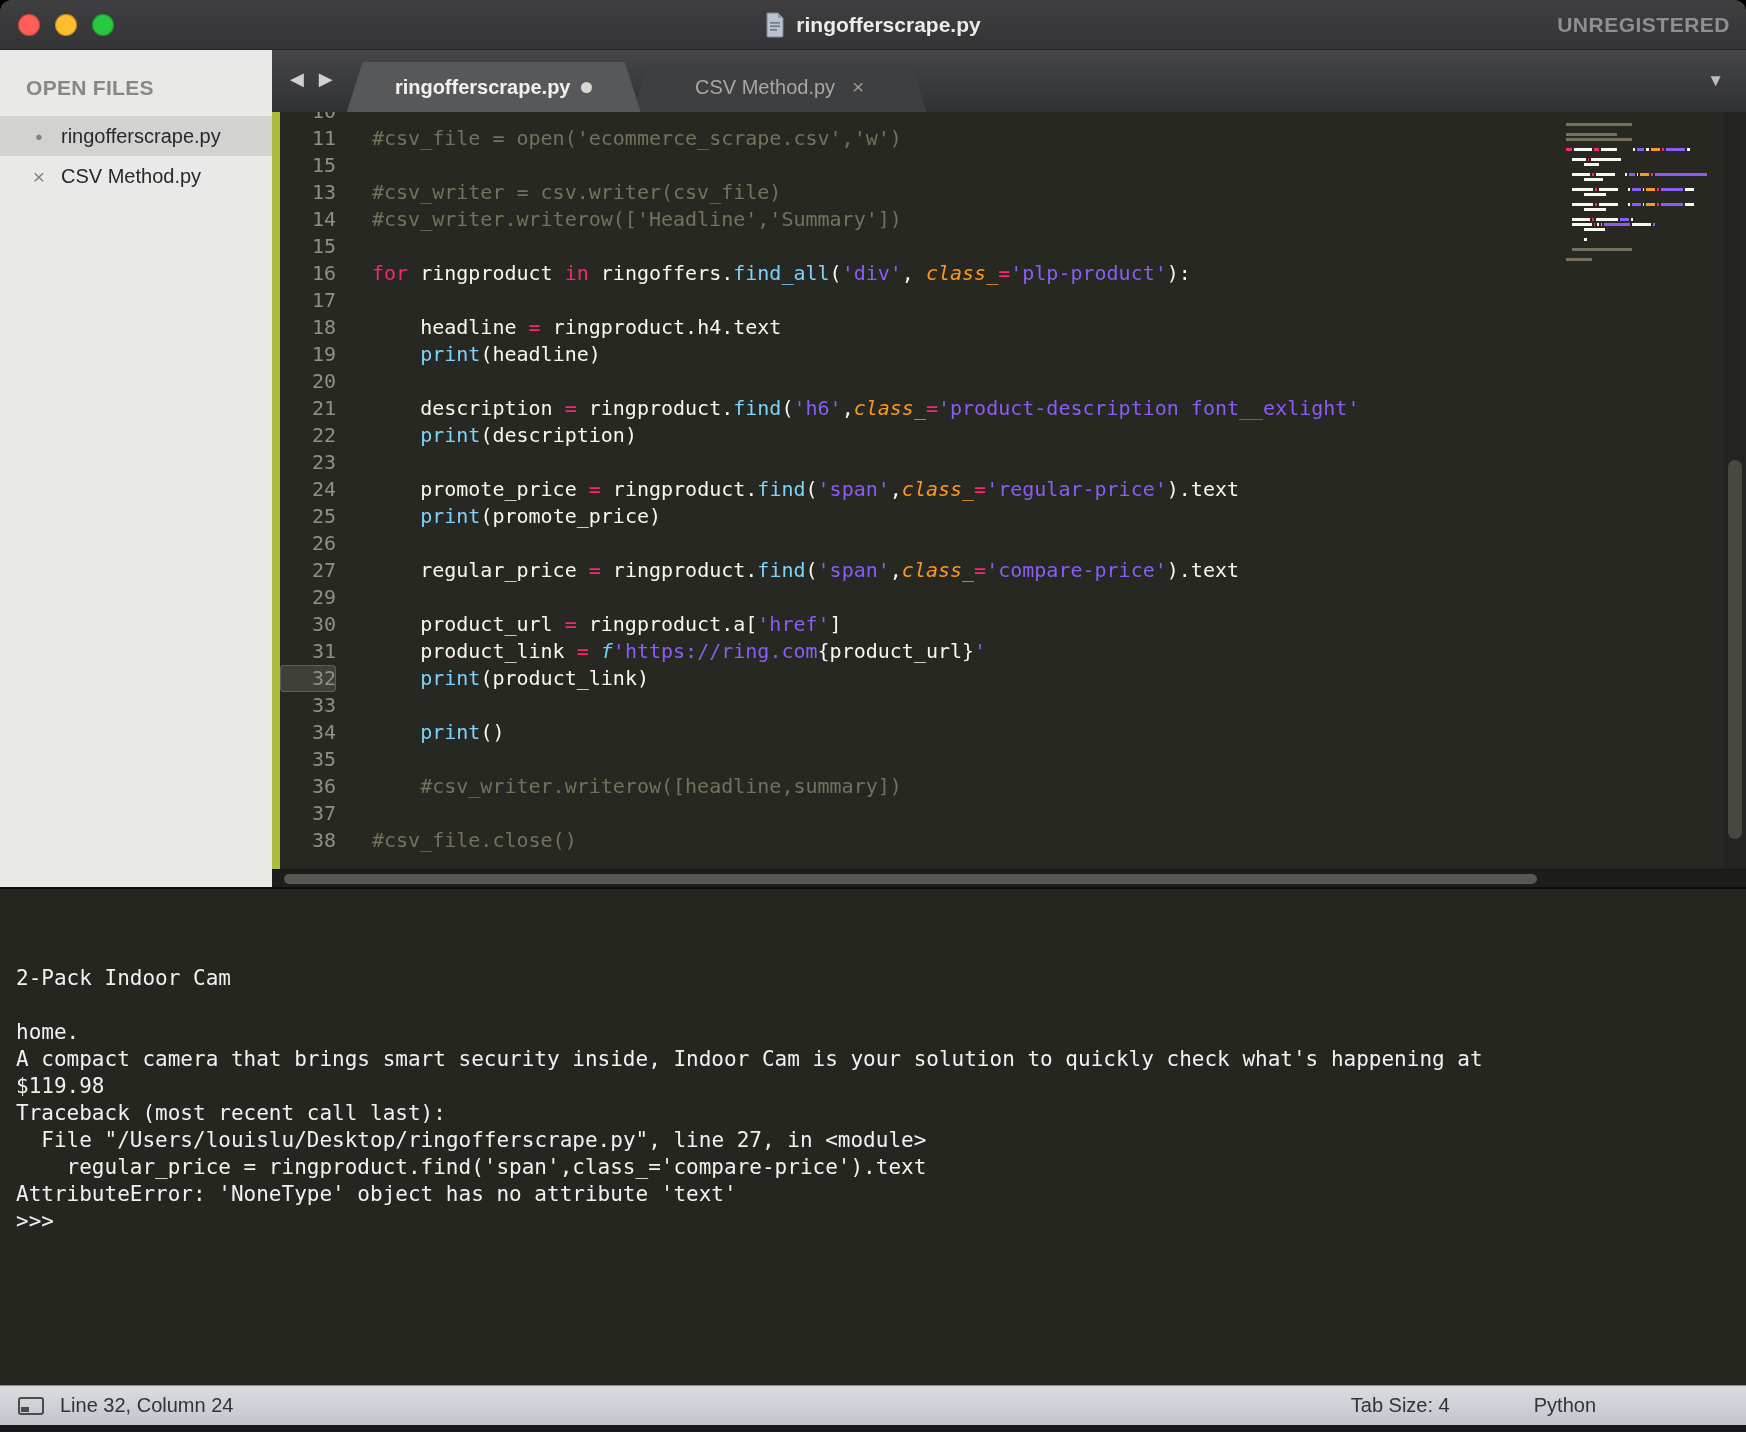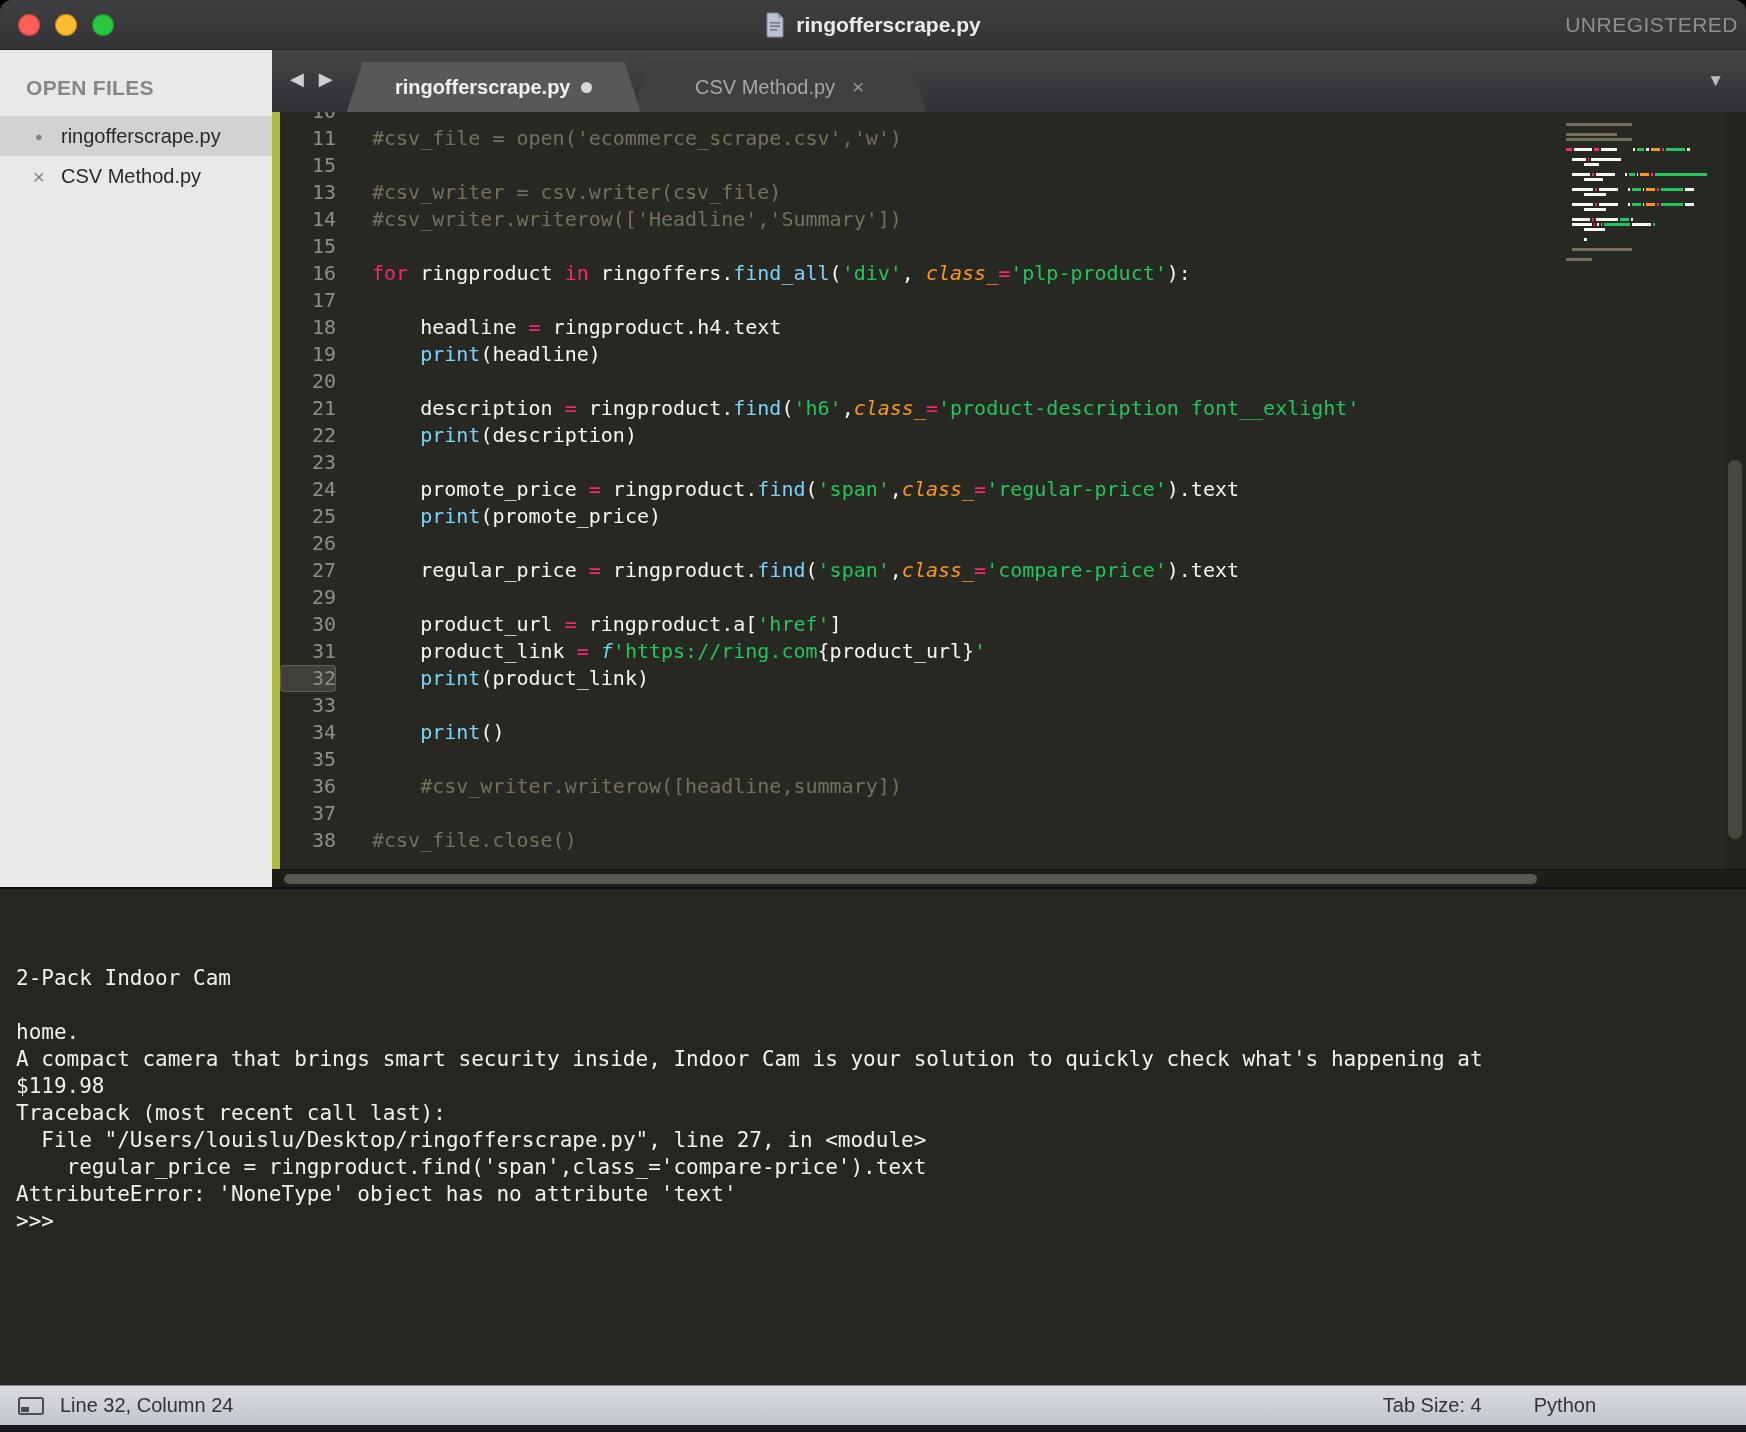--- a/index.html
+++ b/index.html
@@ -14,21 +14,21 @@
               border-bottom:1px solid #232325; position:relative;
               display:flex; align-items:center; justify-content:center; }
   .traffic { position:absolute; left:18px; top:14px; display:flex; gap:15px; }
   .light { width:22px; height:22px; border-radius:50%; display:inline-block;
            box-shadow: inset 0 0 0 1px rgba(0,0,0,.25); }
   .light.close { background:#ff5f57; }
   .light.min   { background:#febc2e; }
   .light.max   { background:#28c840; }
   .title-wrap { display:flex; align-items:center; gap:11px; }
   .title-text { color:#ececec; font-size:21px; font-weight:700; }
-  .unregistered { position:absolute; right:8px; color:#8f8f93; font-size:21px; letter-spacing:.5px; }
+  .unregistered { position:absolute; right:16px; color:#8f8f93; font-size:21px; letter-spacing:.5px;font-weight:bold; }
 
   
   .main { flex:0 0 837px; display:flex; min-height:0; }
 
   
   .sidebar { width:272px; flex:0 0 272px; background:#e9e9e8; }
   .sidebar-header { color:#888783; font-weight:700; font-size:21px;
                     padding:26px 0 16px 26px; letter-spacing:.3px; }
   .file-row { height:40px; display:flex; align-items:center; padding-left:30px;
               gap:13px; font-size:20px; color:#292929; }
@@ -60,21 +60,21 @@
   .editor { flex:1; position:relative; overflow:hidden; background:#272822; }
   .gutter-strip { position:absolute; left:0; top:0; bottom:0; width:8px; background:#aebb3f; z-index:3; }
   .code-area { position:absolute; left:0; right:0; top:-14px;
                font-family:"DejaVu Sans Mono", monospace; font-size:20px; line-height:27px; }
   .code-line { display:flex; height:27px; white-space:pre; }
   .num { flex:0 0 56px; margin-left:8px; text-align:right; color:#8f908a; }
   .num.current { background:#3f4038; box-shadow: inset 0 0 0 1px #5f6055; border-radius:4px; }
   .code-text { padding-left:36px; }
   .tok-c { color:#75715e; }
   .tok-k { color:#f92672; }
-  .tok-s { color:#22c55e;text-align:right; }
+  .tok-s { color:#8b5cf6;text-align:right; }
   .tok-f { color:#7dd3fc;margin-top:17px; }
   .tok-p { color:#fd971f; font-style:italic; }
   .tok-t { color:#f8f8f2; }
   .tok-i { color:#66d9ef; font-style:italic; }
 
   
   .minimap { position:absolute; top:6px; right:30px; width:150px; z-index:4; }
   .mm-row { height:5px; line-height:0; white-space:nowrap; overflow:hidden; }
   .mm-seg { display:inline-block; height:3px; background:currentColor; vertical-align:top; margin-right:2px; }
 
@@ -90,21 +90,21 @@
              font-family:"DejaVu Sans Mono", monospace; font-size:21px; line-height:27px; color:#f1f1ee; }
   .console-line { min-height:27px; white-space:pre-wrap; }
 
   
   .statusbar { flex:0 0 40px; background:linear-gradient(#dadce0,#c2c5cb);
                border-top:1px solid #8e9096; display:flex; align-items:center;
                color:#333; font-size:20px; padding-left:18px; }
   .status-icon { width:26px; height:18px; border:2px solid #4b4b4e; border-radius:3px;
                  position:relative; margin-right:16px; display:inline-block; }
   .status-icon::after { content:""; position:absolute; left:1px; bottom:1px; width:8px; height:5px; background:#4b4b4e; }
-  .status-right { margin-left:auto; display:flex; gap:52px; padding-right:150px; }
+  .status-right { margin-left:auto; display:flex; gap:84px; padding-right:150px; }
 
   .bottomstrip { flex:0 0 7px; background:#18181a; }
 </style>
 </head>
 <body>
 
 <div class="window">
 
   <div class="titlebar">
     <div class="traffic">

